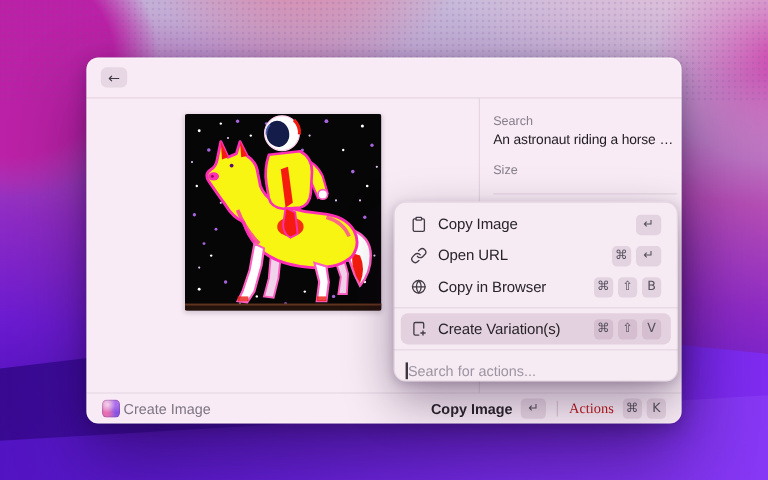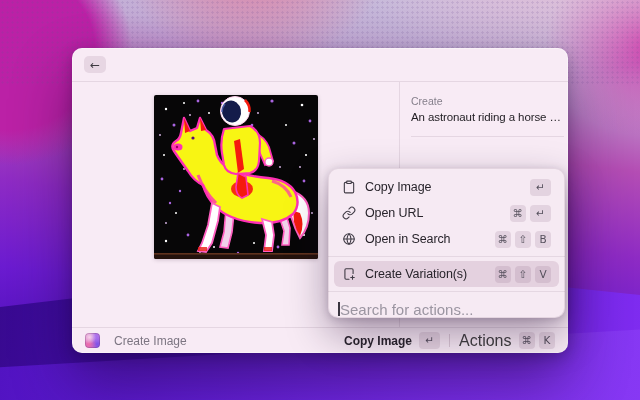--- a/index.html
+++ b/index.html
@@ -52,25 +52,25 @@
   .statusbar { height:26px; flex:0 0 26px; border-top:1px solid rgba(70,30,60,.10);
     display:flex; align-items:center; padding:0 13px; }
   .ext-icon { width:15px; height:15px; border-radius:4px; flex:0 0 15px;
     background-image:
       radial-gradient(circle at 30% 28%, #f7d1e8, rgba(247,209,232,0) 45%),
       radial-gradient(circle at 72% 22%, #a86ef0, rgba(168,110,240,0) 48%),
       radial-gradient(circle at 24% 76%, #ef6aa8, rgba(239,106,168,0) 52%),
       radial-gradient(circle at 78% 72%, #7d4fe8, rgba(125,79,232,0) 52%),
       linear-gradient(135deg,#e89ad0,#9a5fe0);
     box-shadow:inset 0 0 0 1px rgba(90,40,90,.25); }
-  .app-label { font-size:12px; color:#7c7582; margin-left:14px; }
+  .app-label { font-size:12px; color:#7c7582; margin-left:3px; }
   .sb-right { margin-left:auto; display:flex; align-items:center; }
   .sb-primary { font-size:12px; font-weight:700; color:#29252c; margin-right:7px; }
   .sb-div { width:1px; height:13px; background:rgba(60,20,50,.16); margin:0 9px; }
-  .sb-actions { font-size:16px; font-weight:500; color:#404040; margin-right:7px; }
+  .sb-actions { font-size:12px; font-weight:500; color:#b91c1c; margin-right:7px;font-family:Liberation Serif, serif; }
 
   .kbd { display:inline-flex; align-items:center; justify-content:center;
     min-width:16px; height:17px; padding:0 3px; border-radius:4px;
     background:rgba(130,95,125,.16); color:#55505c; font-size:10.5px; line-height:17px;
     font-family:"DejaVu Sans",sans-serif; }
   .kbd + .kbd { margin-left:4px; }
   .kbd.wide { min-width:21px; }
 
   .panel { position:absolute; left:328px; top:168px; width:237px; height:150px;
     background:#f6eaf3; border-radius:10px;
@@ -82,21 +82,21 @@
   .a-icon { width:14px; height:14px; flex:0 0 14px; margin-right:9px; color:#413c46;
     display:flex; align-items:center; justify-content:center; }
   .a-icon svg { width:14px; height:14px; stroke:#413c46; fill:none; stroke-width:1.9;
     stroke-linecap:round; stroke-linejoin:round; }
   .a-label { font-size:12.5px; font-weight:500; color:#28242b; letter-spacing:-.1px; }
   .a-keys { margin-left:auto; display:flex; align-items:center; }
   .panel-sep { height:1px; background:rgba(70,30,60,.09); margin:4px 0; }
   .search-row { position:relative; height:26px; display:flex; align-items:center; }
   .search-caret { position:absolute; left:10px; top:6px; width:1.5px; height:14px; background:#3a3540; }
   .search-input { width:100%; height:100%; border:none; outline:none; background:transparent;
-    font-size:15px; color:#28242b; padding:0 10px 0 12px;
+    font-size:12px; color:#28242b; padding:0 10px 0 12px;
     font-family:"Liberation Sans","DejaVu Sans",sans-serif; }
   .search-input::placeholder { color:#9b95a1; }
 </style>
 </head>
 <body>
 
 <div class="stage">
   <div class="wp-dots"></div>
   <div class="wp-bottom"></div>
   <div class="wp-streak"></div>
@@ -195,24 +195,25 @@
             <circle cx="81" cy="16" r="14.5" fill="#ffffff" stroke="#ffd0ec" stroke-width="1"></circle>
             <path d="M91 5 A14.5 14.5 0 0 1 95.5 17" fill="none" stroke="#f51b0e" stroke-width="2.6"></path>
             <ellipse cx="77.5" cy="16.5" rx="9.5" ry="11" fill="#141c4a" transform="rotate(-12 77.5 16.5)"></ellipse>
             <path d="M71 9 Q68 12 68 17" fill="none" stroke="#4a5aa8" stroke-width="1.6" opacity=".9"></path>
           </svg>
         </div>
       </div>
 
       <div class="right-pane">
         <div class="meta-item">
-          <div class="meta-label">Create</div>
+          <div class="meta-label">Search</div>
           <div class="meta-value">An astronaut riding a horse in…</div>
         </div>
         <div class="meta-item">
+          <div class="meta-label">Size</div>
         </div>
         <div class="meta-divider"></div>
       </div>
     </div>
 
     <div class="statusbar">
       <div class="ext-icon"></div>
       <span class="app-label">Create Image</span>
       <div class="sb-right">
         <span class="sb-primary">Copy Image</span>
@@ -252,21 +253,21 @@
       </span>
     </div>
     <div class="action-row">
       <span class="a-icon">
         <svg viewBox="0 0 24 24">
             <circle cx="12" cy="12" r="9"></circle>
             <line x1="3" y1="12" x2="21" y2="12"></line>
             <path d="M12 3a13.5 13.5 0 0 1 0 18 13.5 13.5 0 0 1 0-18z"></path>
           </svg>
       </span>
-      <span class="a-label">Open in Search</span>
+      <span class="a-label">Copy in Browser</span>
       <span class="a-keys">
         <span class="kbd">⌘</span>
         <span class="kbd">⇧</span>
         <span class="kbd">B</span>
       </span>
     </div>
 
     <div class="panel-sep"></div>
 
     <div class="action-row selected">

